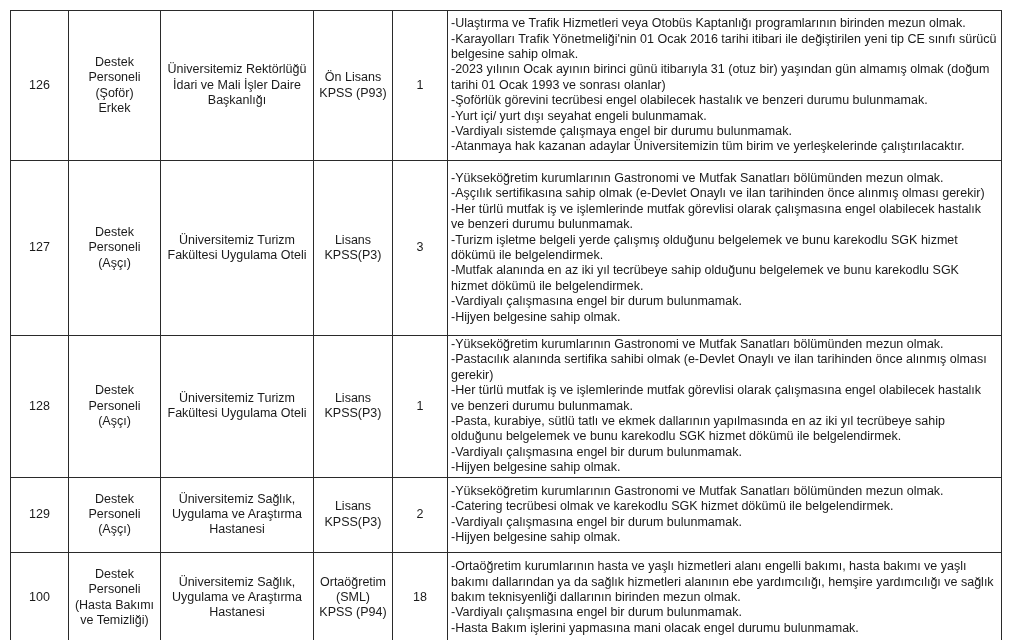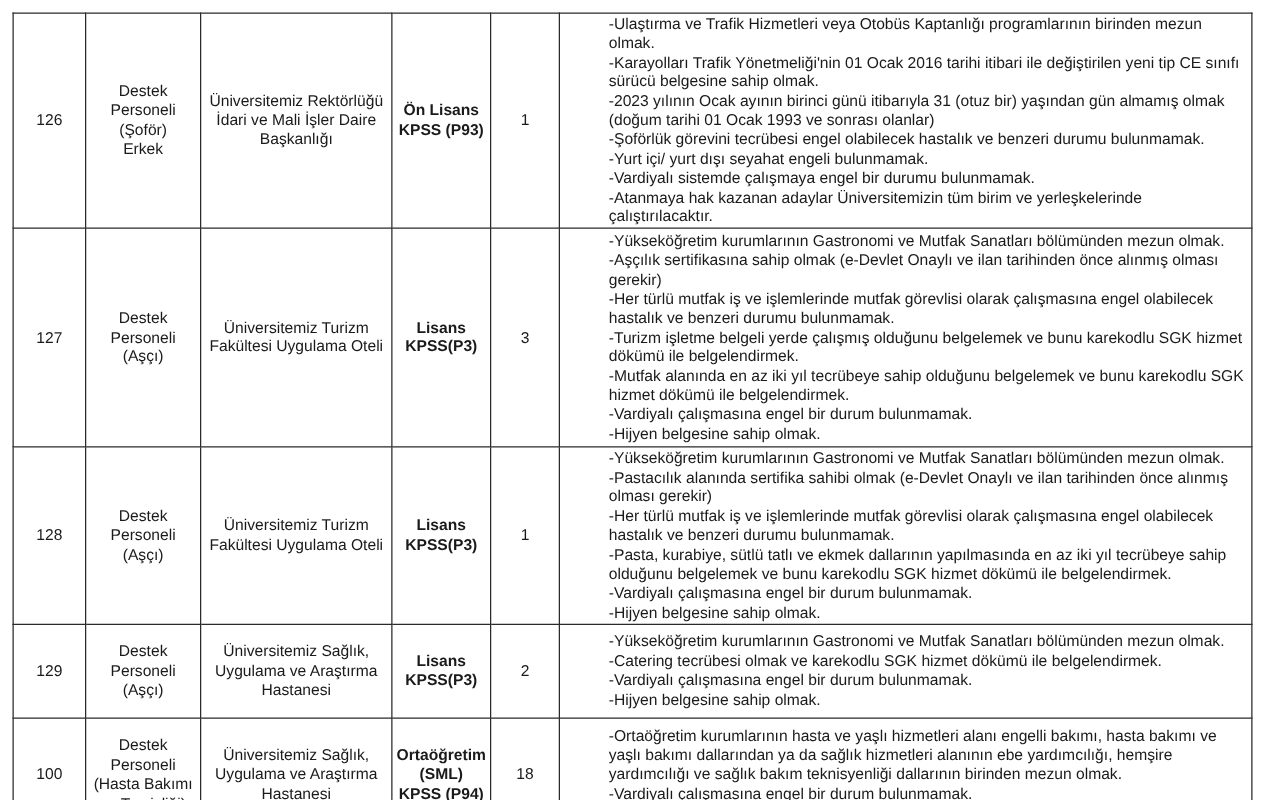--- a/index.html
+++ b/index.html
@@ -24,24 +24,24 @@
   .job-table td {
     border: 1.7px solid #2a2a2a;
     vertical-align: middle;
     font-size: 12.5px;
     line-height: 15.4px;
     overflow: hidden;
   }
   .col-no    { width: 58px;  text-align: center; }
   .col-pos   { width: 92px;  text-align: center; white-space: pre-line; padding: 14px 2px; }
   .col-unit  { width: 153px; text-align: center; white-space: pre-line; padding: 1px 3px; margin-top: 24px; }
-  .col-edu   { width: 79px;  text-align: center; white-space: pre-line; padding: 5px 2px; font-weight: bold; }
+  .col-edu   { width: 79px;  text-align: center; white-space: pre-line; padding: 5px 2px; }
   .col-quota { width: 55px;  text-align: center; }
   .col-req   { vertical-align: top; text-align: left; padding: 1px 4px 1px 3px; }
-  .req-line  { word-wrap: break-word; margin-left: 36px; }
+  .req-line  { word-wrap: break-word; }
   tr.row-1 { height: 150px; }
   tr.row-2 { height: 175px; }
   tr.row-3 { height: 137px; }
   tr.row-4 { height: 71px; }
   tr.row-5 { height: 79px; }
 </style>
 </head>
 <body>
 
 <div class="page">

